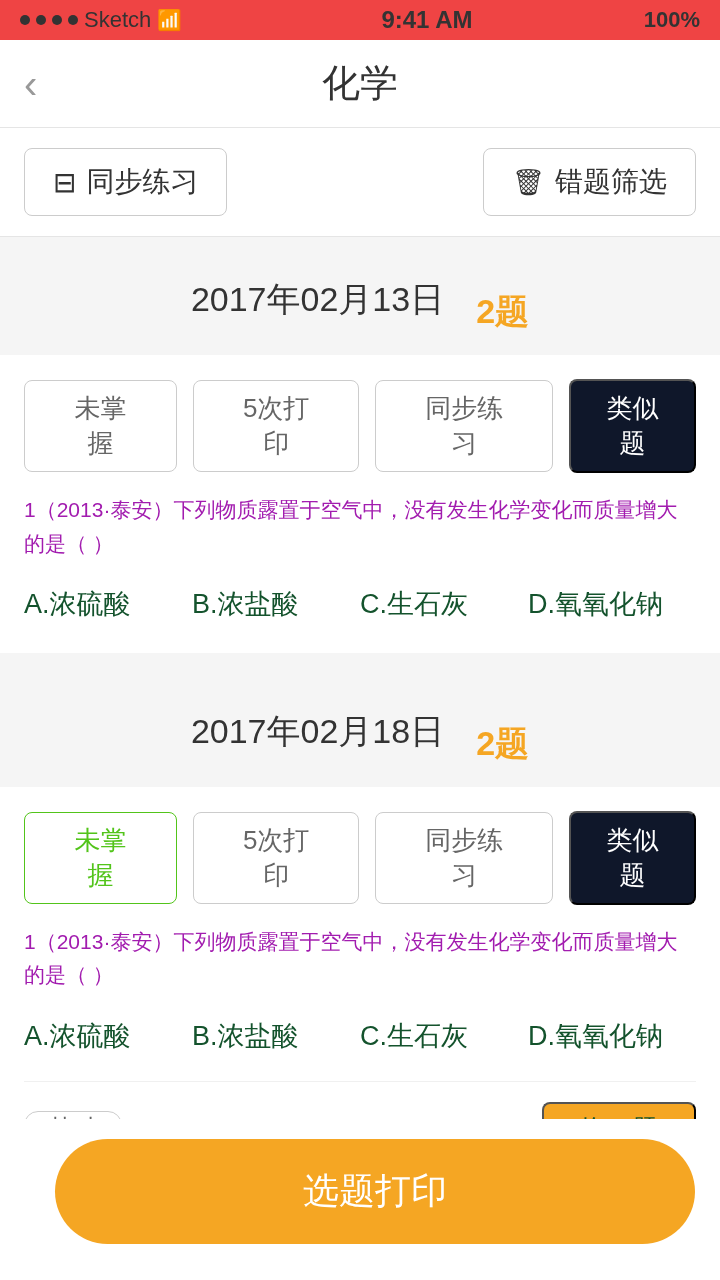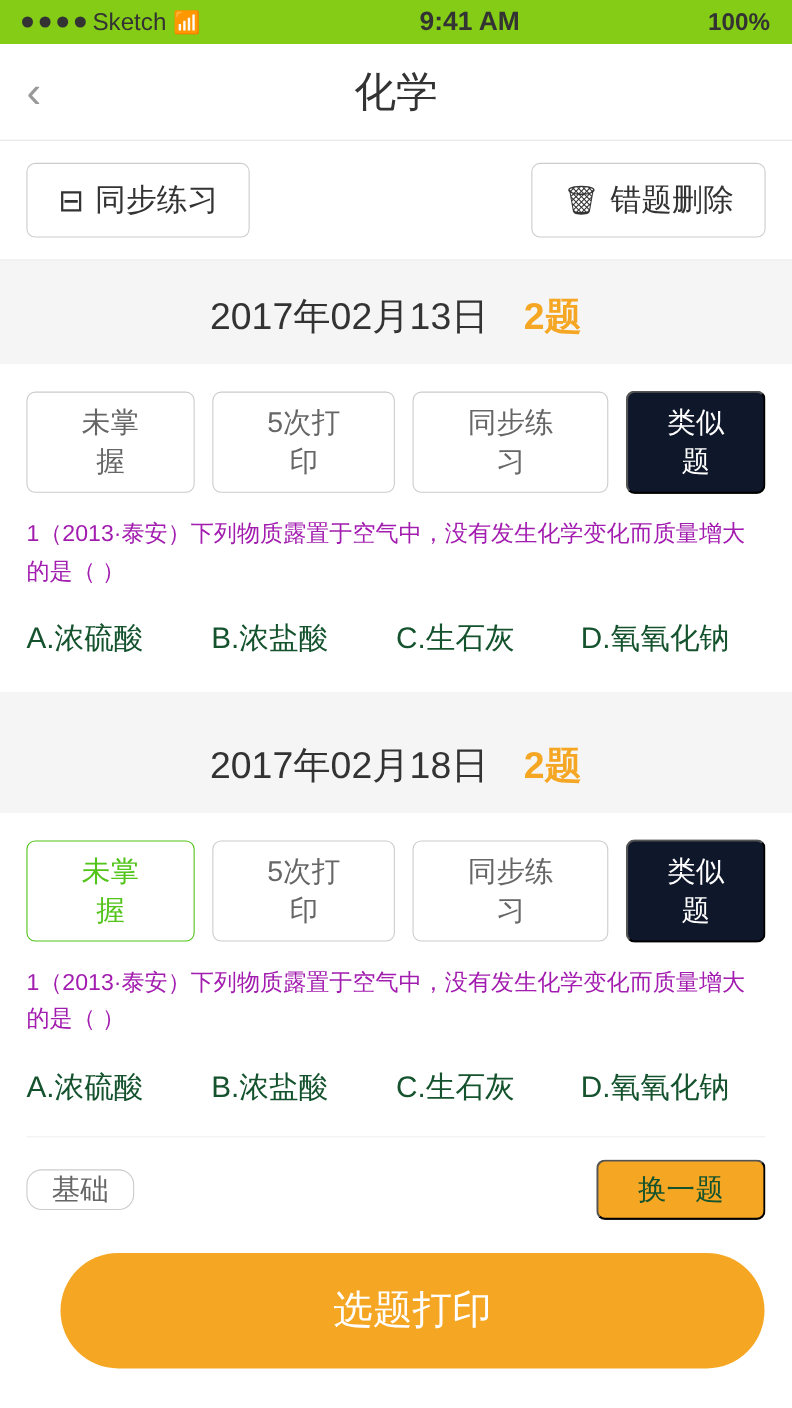--- a/index.html
+++ b/index.html
@@ -9,21 +9,21 @@
       min-height: 1280px;
       background: #f5f5f5;
       font-family: -apple-system, "PingFang SC", "Helvetica Neue", sans-serif;
       font-size: 28px;
       color: #333;
       position: relative;
     }
 
     
     .status-bar {
-      background: #84cc16;
+      background: #ef4444;
       height: 40px;
       display: flex;
       align-items: center;
       justify-content: space-between;
       padding: 0 20px;
       font-size: 22px;
       font-weight: 600;
     }
     .status-left { display: flex; align-items: center; gap: 6px; }
     .status-dot { width: 10px; height: 10px; background: #333; border-radius: 50%; }
@@ -89,20 +89,21 @@
       padding: 28px 0 20px 0;
     }
     .date-text {
       font-size: 34px;
       color: #333;
     }
     .date-count {
       font-size: 34px;
       color: #f5a623;
       font-weight: 600;
+      margin-top: 24px;
     }
 
     .question-card {
       background: #fff;
       margin: 0 0 16px 0;
       padding: 24px;
     }
 
     .question-tags {
       display: flex;
@@ -232,21 +233,21 @@
   <span class="nav-title">化学</span>
 </div>
 
 <div class="toolbar">
   <button class="toolbar-btn">
     <span>⊟</span>
     <span>同步练习</span>
   </button>
   <button class="toolbar-btn">
     <span style="font-size:26px;">🗑</span>
-    <span>错题删除</span>
+    <span>错题筛选</span>
   </button>
 </div>
 
 <div class="content-scroll">
 
   <div class="section">
     <div class="date-header">
       <span class="date-text">2017年02月13日</span>
       <span class="date-count">2题</span>
     </div>

